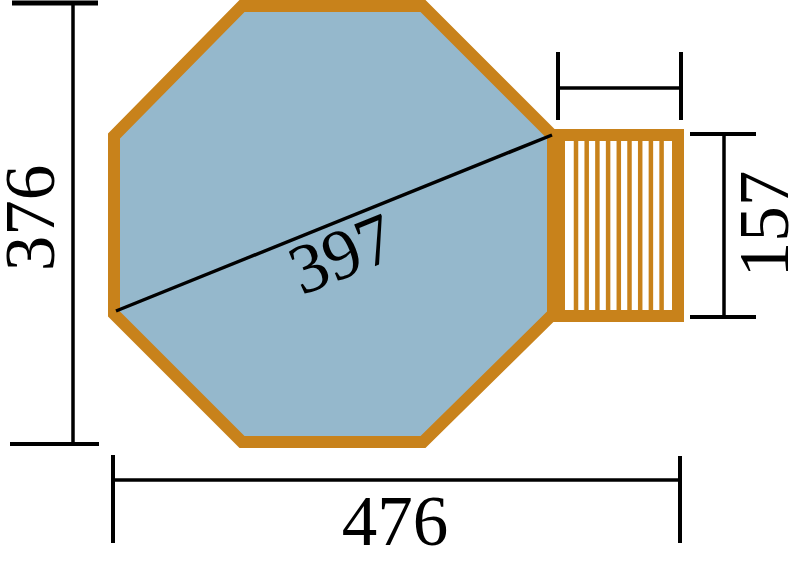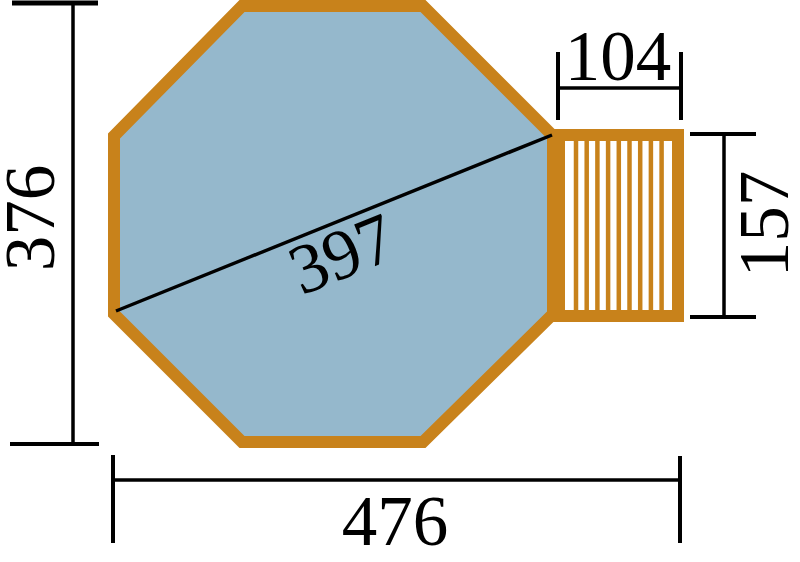--- a/index.html
+++ b/index.html
@@ -80,20 +80,19 @@
       <line x1="724" y1="134" x2="724" y2="317" stroke-width="3.5"></line>
       <line x1="690" y1="134" x2="756" y2="134" stroke-width="4"></line>
       <line x1="690" y1="317" x2="756" y2="317" stroke-width="4"></line>
     </g>
   </svg>
 
   <div id="t376" class="dim-text rot-90">376</div>
 
   <div id="t397" class="dim-text rot-diag">397</div>
 
-  <div id="t104" class="dim-text">104</div>
 
   <div id="t157" class="dim-text rot-90">157</div>
 
   <div id="t476" class="dim-text">476</div>
 
 
 </div>
 
 </body></html>

